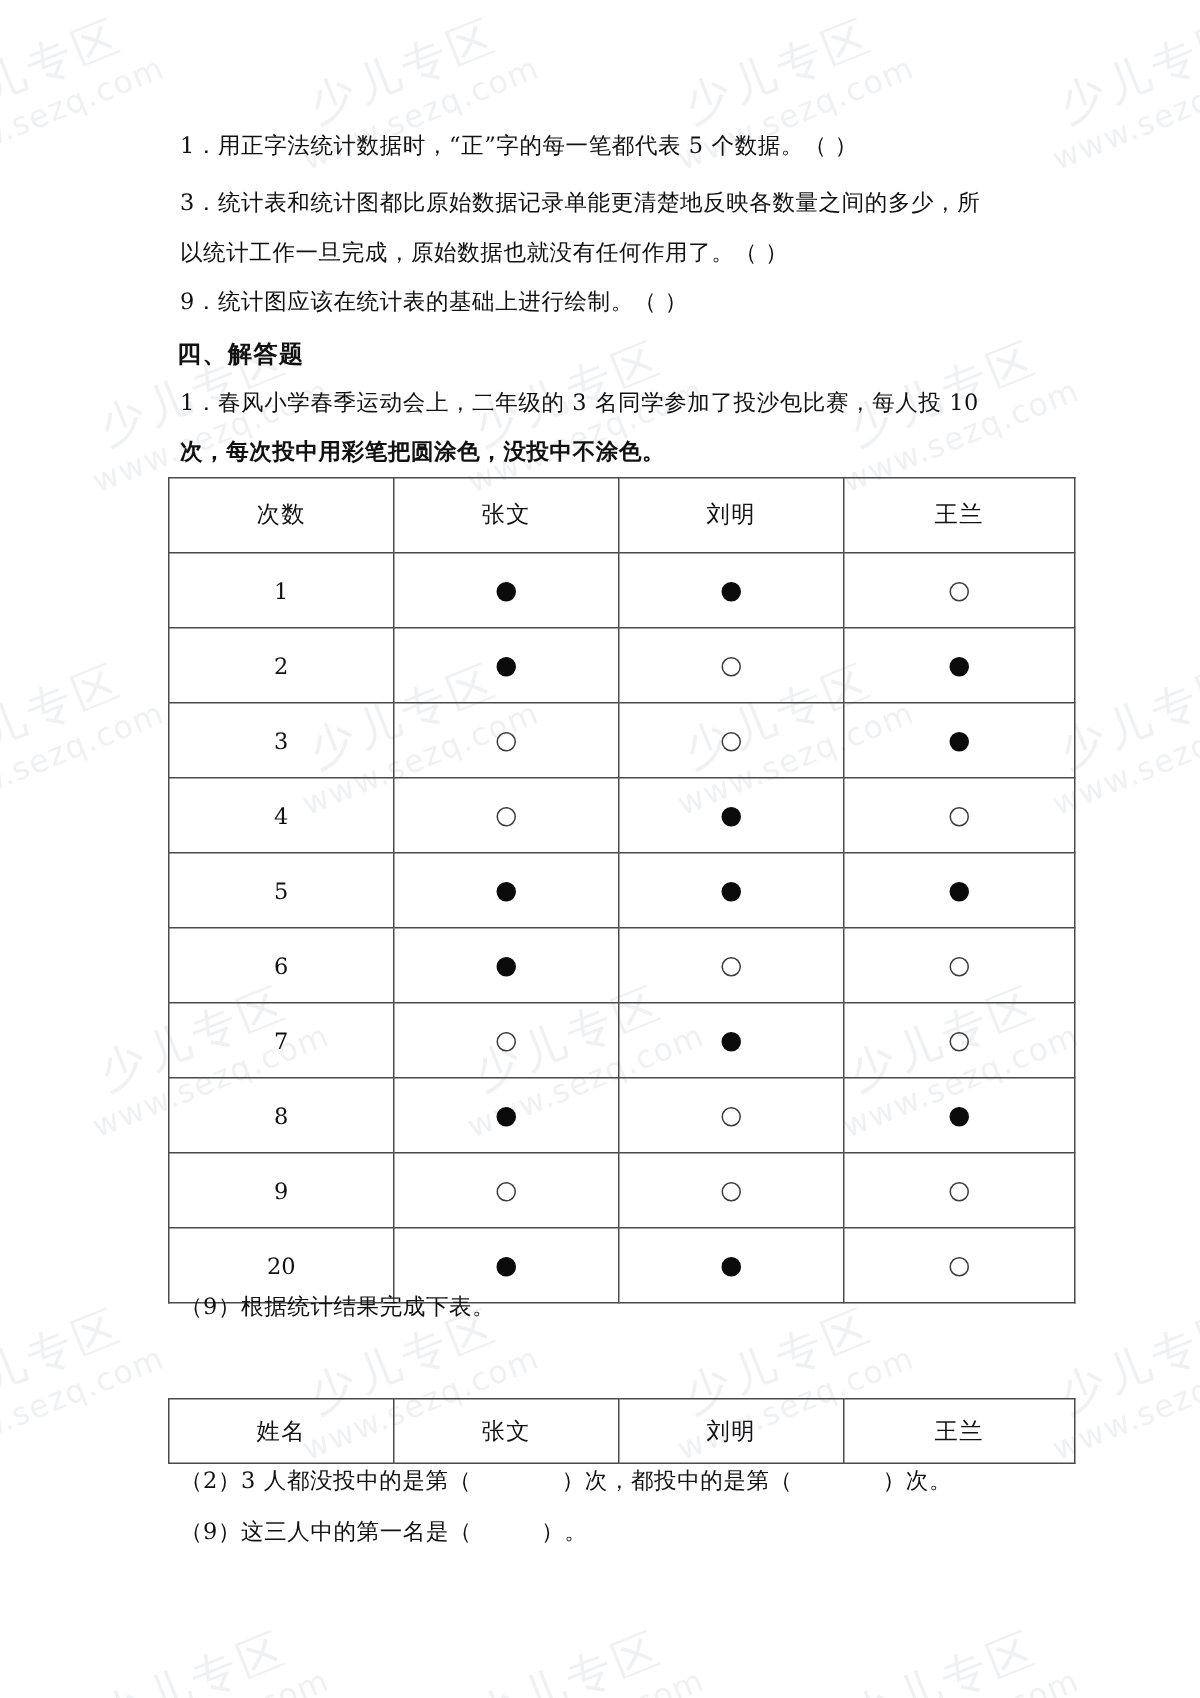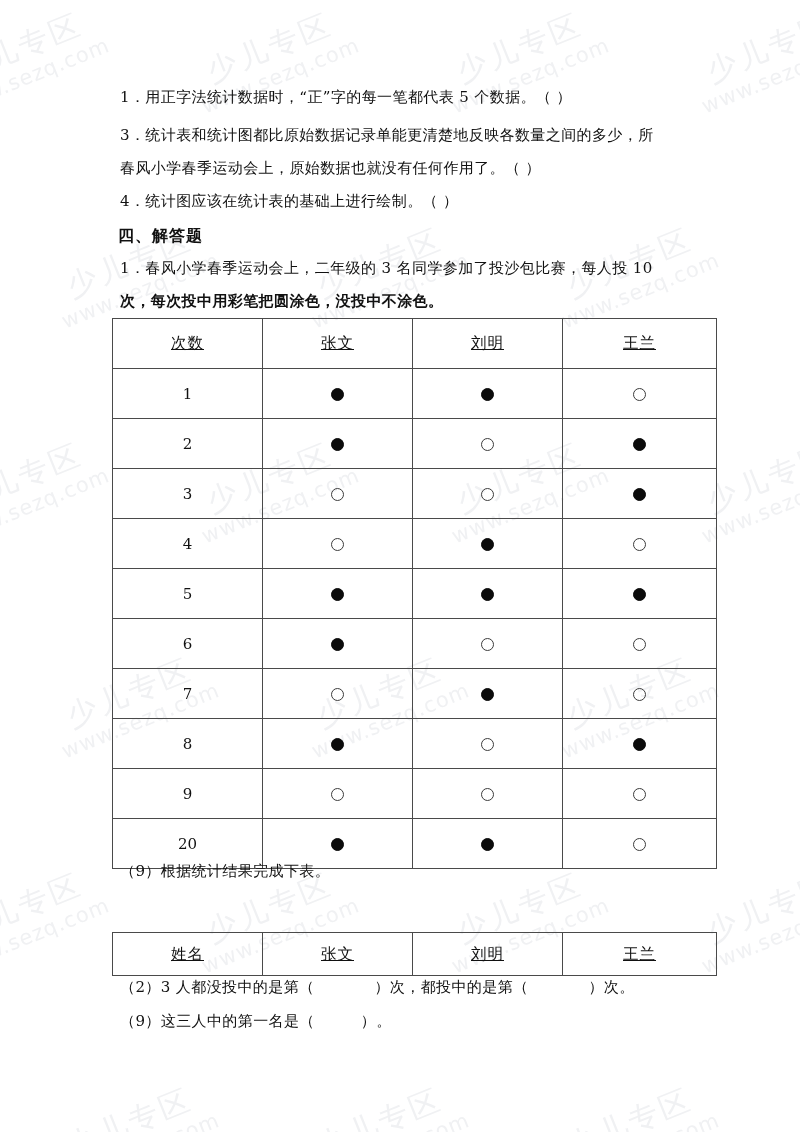--- a/index.html
+++ b/index.html
@@ -97,21 +97,21 @@
   #main-table col.c3 { width: 154px; }
 
   #summary-table { left: 112px; top: 932px; width: 604px; }
   #summary-table td { height: 42px; }
   #summary-table col.c0 { width: 150px; }
   #summary-table col.c1 { width: 150px; }
   #summary-table col.c2 { width: 150px; }
   #summary-table col.c3 { width: 154px; }
 
   .num { font-size: 15px; font-family: "DejaVu Serif", "Liberation Serif", serif; }
-  .name { font-size: 15.5px; letter-spacing: 1px; text-decoration: underline; }
+  .name { font-size: 15.5px; letter-spacing: 1px; }
 
   .dot {
     display: inline-block;
     width: 13px;
     height: 13px;
     border-radius: 50%;
     vertical-align: middle;
   }
   .dot.filled {
     background: #0b0b0b;
@@ -224,23 +224,23 @@
         <span class="wm-cn">少儿专区</span>
       </div>
     </div>
 
   <div id="content">
 
     <div class="line" style="top:88px;">1．用正字法统计数据时，“正”字的每一笔都代表 5 个数据。（          ）</div>
 
     <div class="line" style="top:126px;">3．统计表和统计图都比原始数据记录单能更清楚地反映各数量之间的多少，所</div>
 
-    <div class="line" style="top:159px;">春风小学春季运动会上，原始数据也就没有任何作用了。（          ）</div>
-
-    <div class="line" style="top:192px;">4．统计图应该在统计表的基础上进行绘制。（          ）</div>
+    <div class="line" style="top:159px;">以统计工作一旦完成，原始数据也就没有任何作用了。（          ）</div>
+
+    <div class="line" style="top:192px;">9．统计图应该在统计表的基础上进行绘制。（          ）</div>
 
     <div class="heading" style="top:226px;">四、解答题</div>
 
     <div class="line" style="top:259px;">1．春风小学春季运动会上，二年级的 3 名同学参加了投沙包比赛，每人投 10</div>
 
     <div class="line" style="top:292px;font-weight:bold;">次，每次投中用彩笔把圆涂色，没投中不涂色。</div>
 
     <table class="grid" id="main-table">
       <colgroup>
         <col class="c0">

